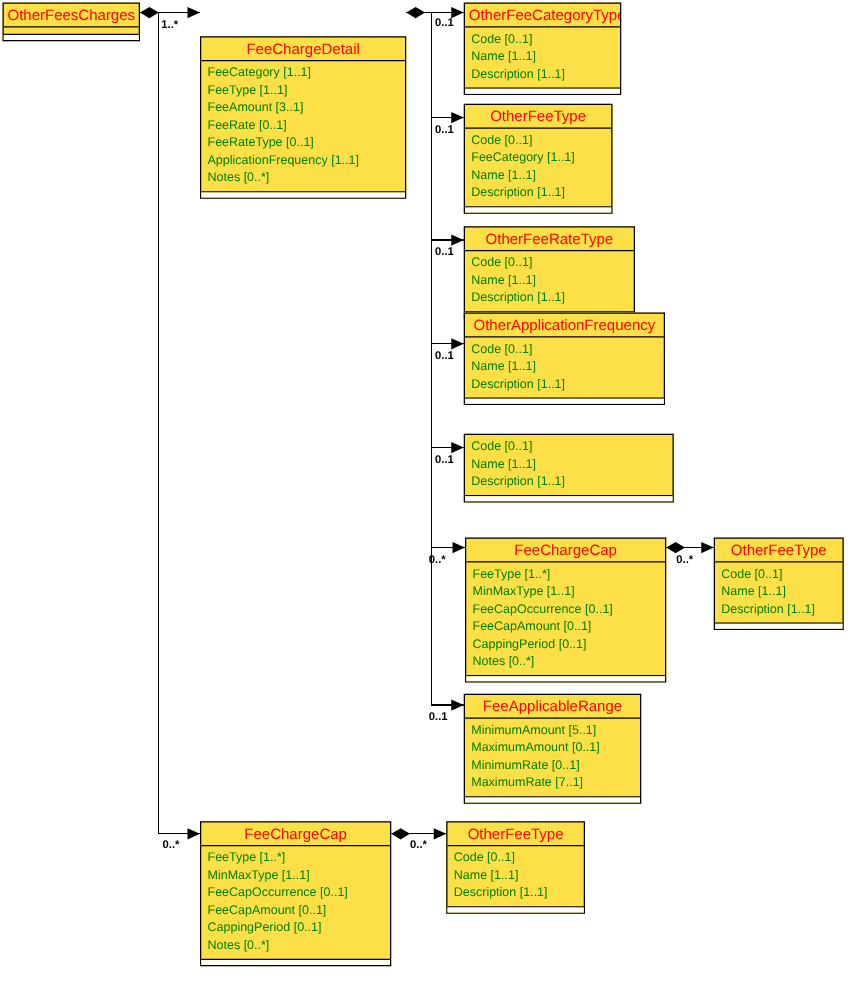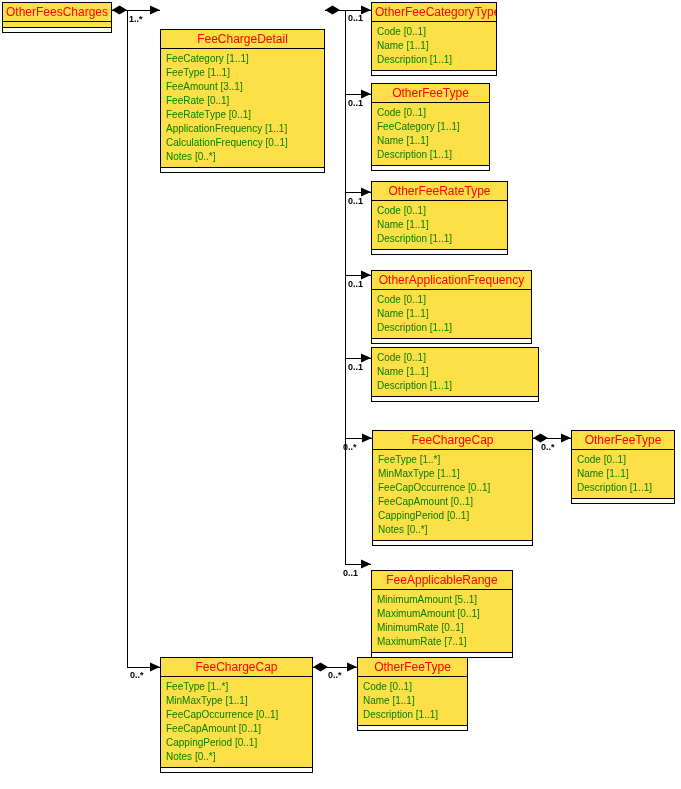--- a/index.html
+++ b/index.html
@@ -97,21 +97,20 @@
 
   <div class="entity" style="left:160px;top:2px;width:165px;margin-top:27px;">
     <div class="title">FeeChargeDetail</div>
     <div class="fields">
         <div class="field">FeeCategory [1..1]</div>
         <div class="field">FeeType [1..1]</div>
         <div class="field">FeeAmount [3..1]</div>
         <div class="field">FeeRate [0..1]</div>
         <div class="field">FeeRateType [0..1]</div>
         <div class="field">ApplicationFrequency [1..1]</div>
-        <div class="field">CalculationFrequency [0..1]</div>
         <div class="field">Notes [0..*]</div>
       </div>
     <div class="footer"></div>
   </div>
 
   <div class="entity" style="left:371px;top:2px;width:126px;">
     <div class="title">OtherFeeCategoryType</div>
     <div class="fields">
         <div class="field">Code [0..1]</div>
         <div class="field">Name [1..1]</div>
@@ -134,21 +133,21 @@
   <div class="entity" style="left:371px;top:181px;width:137px;">
     <div class="title">OtherFeeRateType</div>
     <div class="fields">
         <div class="field">Code [0..1]</div>
         <div class="field">Name [1..1]</div>
         <div class="field">Description [1..1]</div>
       </div>
     <div class="footer"></div>
   </div>
 
-  <div class="entity" style="left:371px;top:270px;width:161px;">
+  <div class="entity" style="left:371px;top:250px;width:161px;">
     <div class="title">OtherApplicationFrequency</div>
     <div class="fields">
         <div class="field">Code [0..1]</div>
         <div class="field">Name [1..1]</div>
         <div class="field">Description [1..1]</div>
       </div>
     <div class="footer"></div>
   </div>
 
   <div class="entity" style="left:371px;top:347px;width:168px;">
@@ -176,21 +175,21 @@
   <div class="entity" style="left:571px;top:430px;width:104px;">
     <div class="title">OtherFeeType</div>
     <div class="fields">
         <div class="field">Code [0..1]</div>
         <div class="field">Name [1..1]</div>
         <div class="field">Description [1..1]</div>
       </div>
     <div class="footer"></div>
   </div>
 
-  <div class="entity" style="left:371px;top:555px;width:142px;margin-top:15px;">
+  <div class="entity" style="left:371px;top:555px;width:142px;">
     <div class="title">FeeApplicableRange</div>
     <div class="fields">
         <div class="field">MinimumAmount [5..1]</div>
         <div class="field">MaximumAmount [0..1]</div>
         <div class="field">MinimumRate [0..1]</div>
         <div class="field">MaximumRate [7..1]</div>
       </div>
     <div class="footer"></div>
   </div>
 

